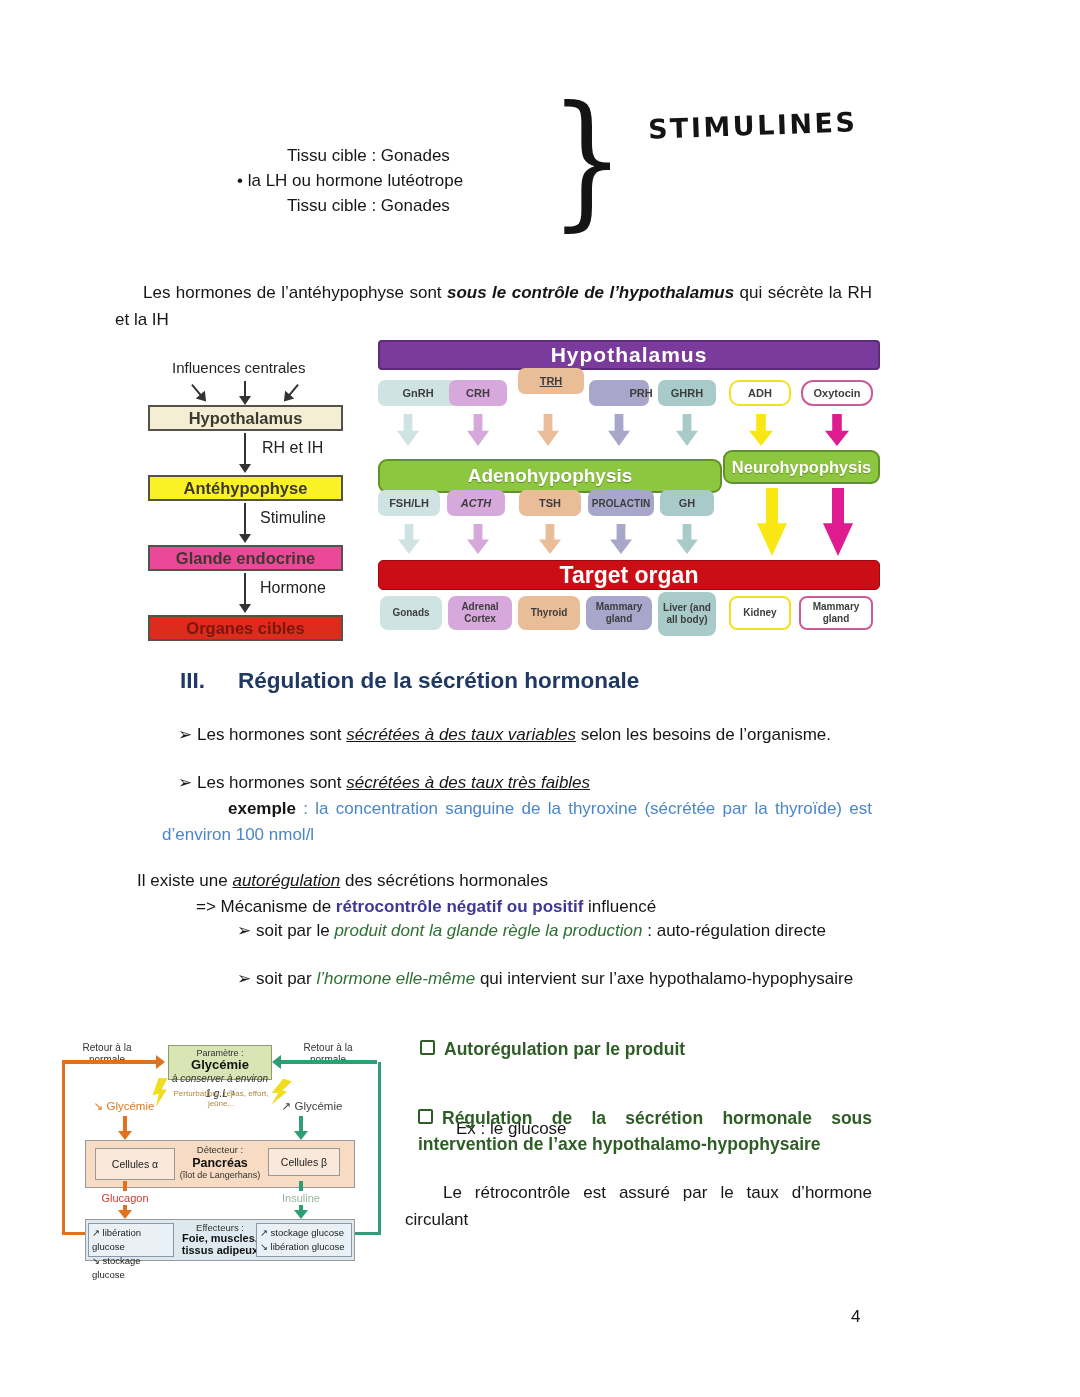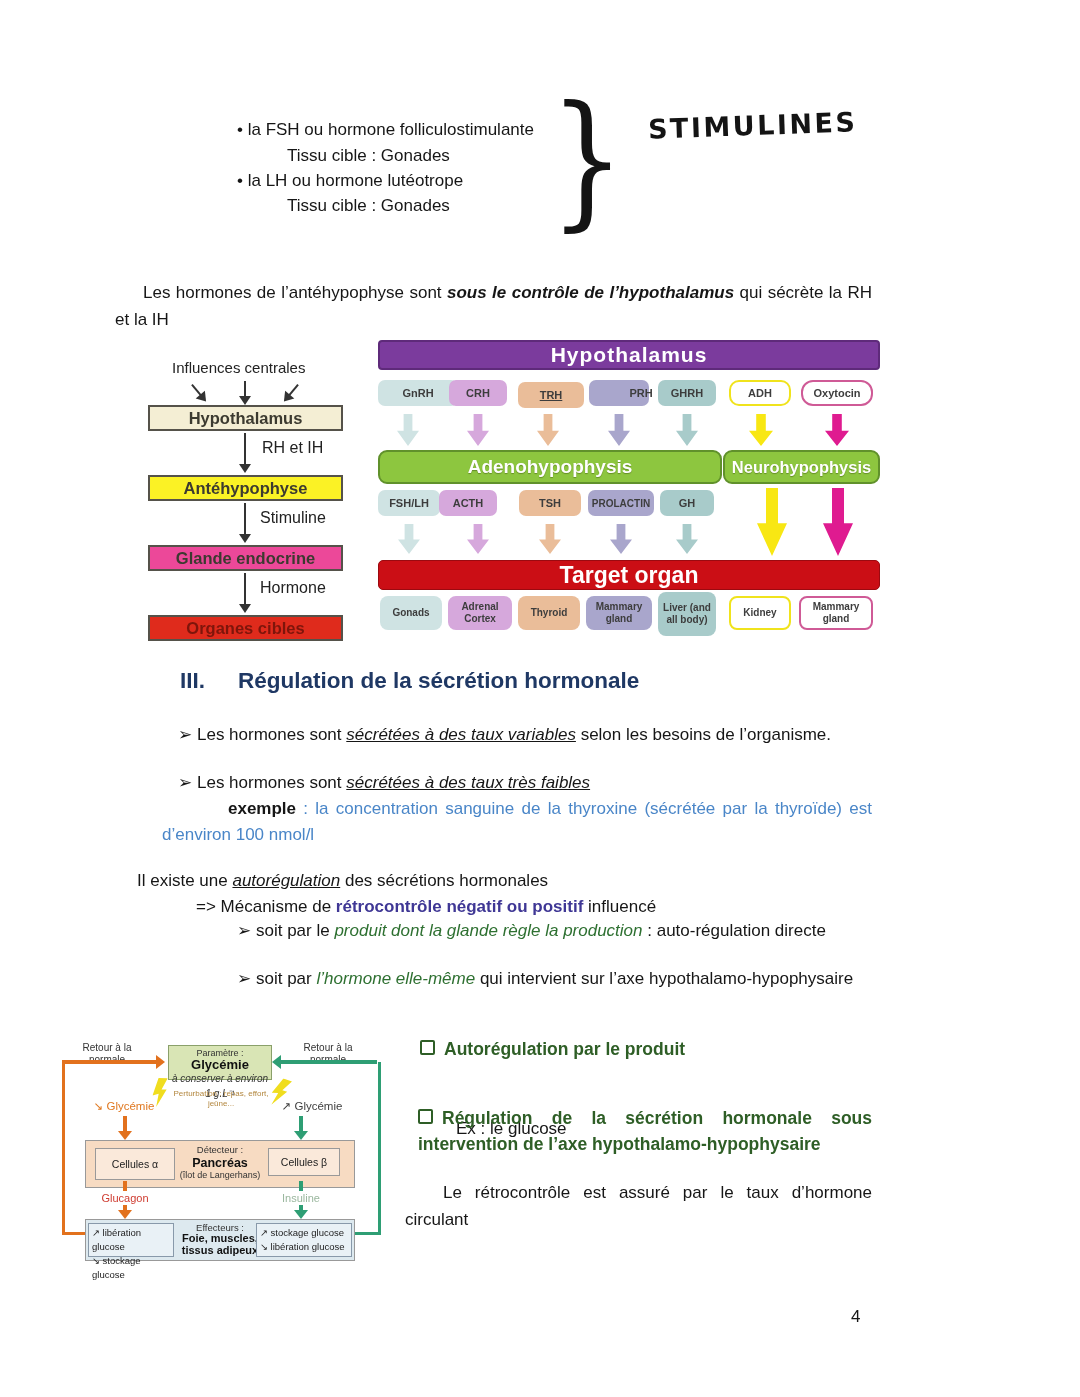--- a/index.html
+++ b/index.html
@@ -59,21 +59,20 @@
   .loop-o{position:absolute;border-left:3px solid #e2711d;border-bottom:3px solid #e2711d;}
   .loop-g{position:absolute;border-right:3px solid #2e9e74;border-bottom:3px solid #2e9e74;}
   .bolt{position:absolute;width:20px;height:28px;background:#f0dd1f;filter:drop-shadow(0 0 1.5px #55550f);
         clip-path:polygon(55% 0,100% 6%,60% 42%,85% 45%,18% 100%,42% 55%,10% 58%);}
 </style>
 </head>
 <body>
 
 <div id="page">
 
-  <div class="abs t" style="left:237px;top:117px;">• la FSH ou hormone folliculostimulante</div>
   <div class="abs t" style="left:287px;top:143px;">Tissu cible : Gonades</div>
   <div class="abs t" style="left:237px;top:168px;">• la LH ou hormone lutéotrope</div>
   <div class="abs t" style="left:287px;top:193px;">Tissu cible : Gonades</div>
   <div class="abs brace" style="left:540px;top:86px;">}</div>
   <div class="abs hand" style="left:648px;top:110px;">STIMULINES</div>
 
   <div class="abs t just" style="left:115px;top:279px;width:757px;text-indent:28px;line-height:27px;"><span>Les hormones de l’antéhypophyse sont </span><span class="em">sous le contrôle de l’hypothalamus</span><span> qui sécrète la RH et la IH</span></div>
 
   <div class="abs" style="left:148px;top:355px;width:195px;height:288px;">
     <div class="abs" style="left:24px;top:4px;font-size:15px;color:#222;">Influences centrales</div>
@@ -90,39 +89,39 @@
     <div class="tarrow" style="left:90px;top:218px;height:40px;"></div>
     <div class="flbl" style="left:112px;top:224px;">Hormone</div>
     <div class="fbox" style="top:260px;background:#df2b1c;color:#7e150b;">Organes cibles</div>
   </div>
 
   <div class="abs" style="left:378px;top:338px;width:502px;height:298px;">
     <div class="purple-head" style="left:0;top:2px;width:502px;height:30px;">Hypothalamus</div>
 
     <div class="hbox k0" style="left:0;top:42px;width:80px;">GnRH</div>
     <div class="hbox k1" style="left:71px;top:42px;width:58px;">CRH</div>
-    <div class="hbox k2" style="left:140px;top:44px;width:66px;text-decoration:underline;">TRH</div>
+    <div class="hbox k2" style="left:140px;top:30px;width:66px;text-decoration:underline;">TRH</div>
     <div class="hbox k3" style="left:211px;top:42px;width:60px;padding-left:44px;">PRH</div>
     <div class="hbox k4" style="left:280px;top:42px;width:58px;">GHRH</div>
     <div class="hbox kadh" style="left:351px;top:42px;width:62px;">ADH</div>
     <div class="hbox koxy" style="left:423px;top:42px;width:72px;">Oxytocin</div>
 
     <div class="barr k0" style="left:19px;top:76px;width:22px;height:32px;"></div>
     <div class="barr k1" style="left:89px;top:76px;width:22px;height:32px;"></div>
     <div class="barr k2" style="left:159px;top:76px;width:22px;height:32px;"></div>
     <div class="barr k3" style="left:230px;top:76px;width:22px;height:32px;"></div>
     <div class="barr k4" style="left:298px;top:76px;width:22px;height:32px;"></div>
     <div class="barr" style="left:371px;top:76px;width:24px;height:32px;background:#f8e713;"></div>
     <div class="barr" style="left:447px;top:76px;width:24px;height:32px;background:#df1b90;"></div>
 
-    <div class="lobe" style="left:0;top:112px;width:344px;height:34px;font-size:19px;">Adenohypophysis</div>
+    <div class="lobe" style="left:0;top:121px;width:344px;height:34px;font-size:19px;">Adenohypophysis</div>
     <div class="lobe" style="left:345px;top:112px;width:157px;height:34px;font-size:16.5px;">Neurohypophysis</div>
 
     <div class="hbox k0" style="left:0;top:152px;width:62px;">FSH/LH</div>
-    <div class="hbox k1" style="left:61px;top:152px;width:58px;">ACTH</div>
+    <div class="hbox k1" style="left:69px;top:152px;width:58px;font-style:italic;">ACTH</div>
     <div class="hbox k2" style="left:141px;top:152px;width:62px;">TSH</div>
     <div class="hbox k3" style="left:210px;top:152px;width:66px;font-size:10px;">PROLACTIN</div>
     <div class="hbox k4" style="left:282px;top:152px;width:54px;">GH</div>
 
     <div class="barr k0" style="left:20px;top:186px;width:22px;height:30px;"></div>
     <div class="barr k1" style="left:89px;top:186px;width:22px;height:30px;"></div>
     <div class="barr k2" style="left:161px;top:186px;width:22px;height:30px;"></div>
     <div class="barr k3" style="left:232px;top:186px;width:22px;height:30px;"></div>
     <div class="barr k4" style="left:298px;top:186px;width:22px;height:30px;"></div>
     <div class="barr" style="left:379px;top:150px;width:30px;height:68px;background:#f8e713;"></div>

